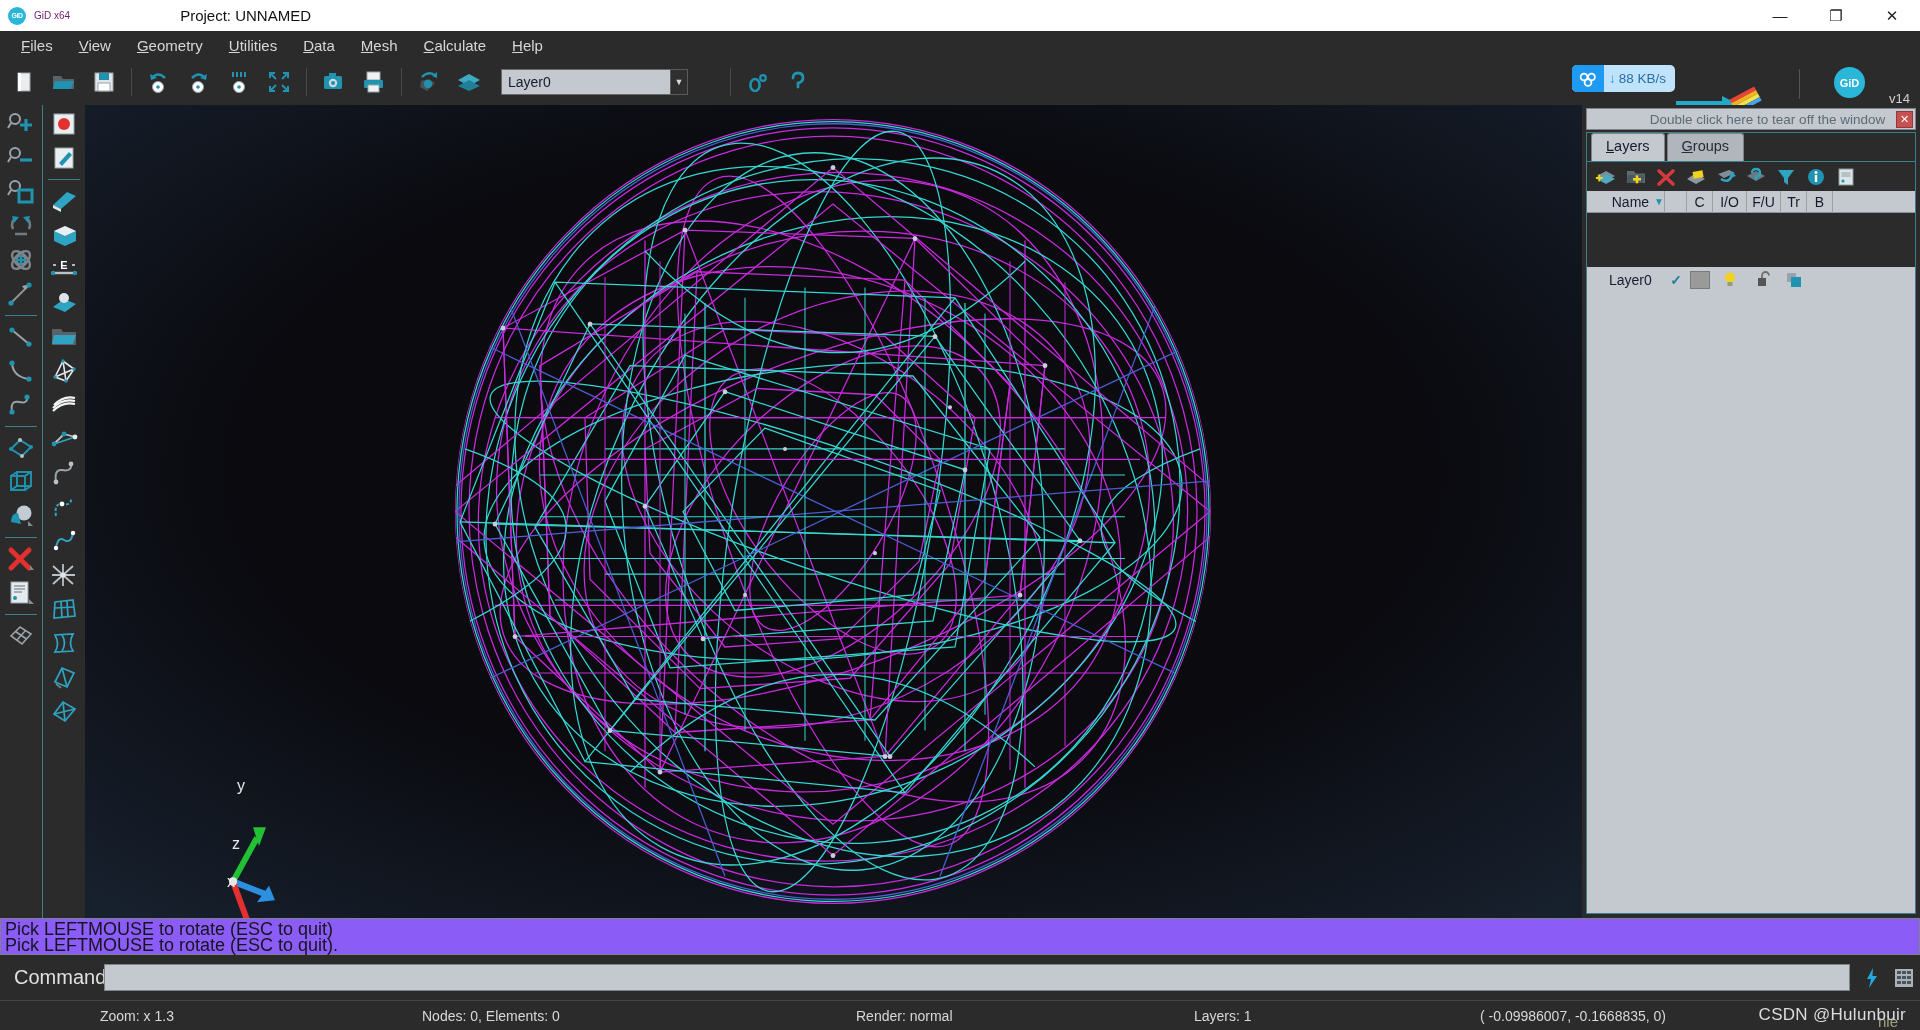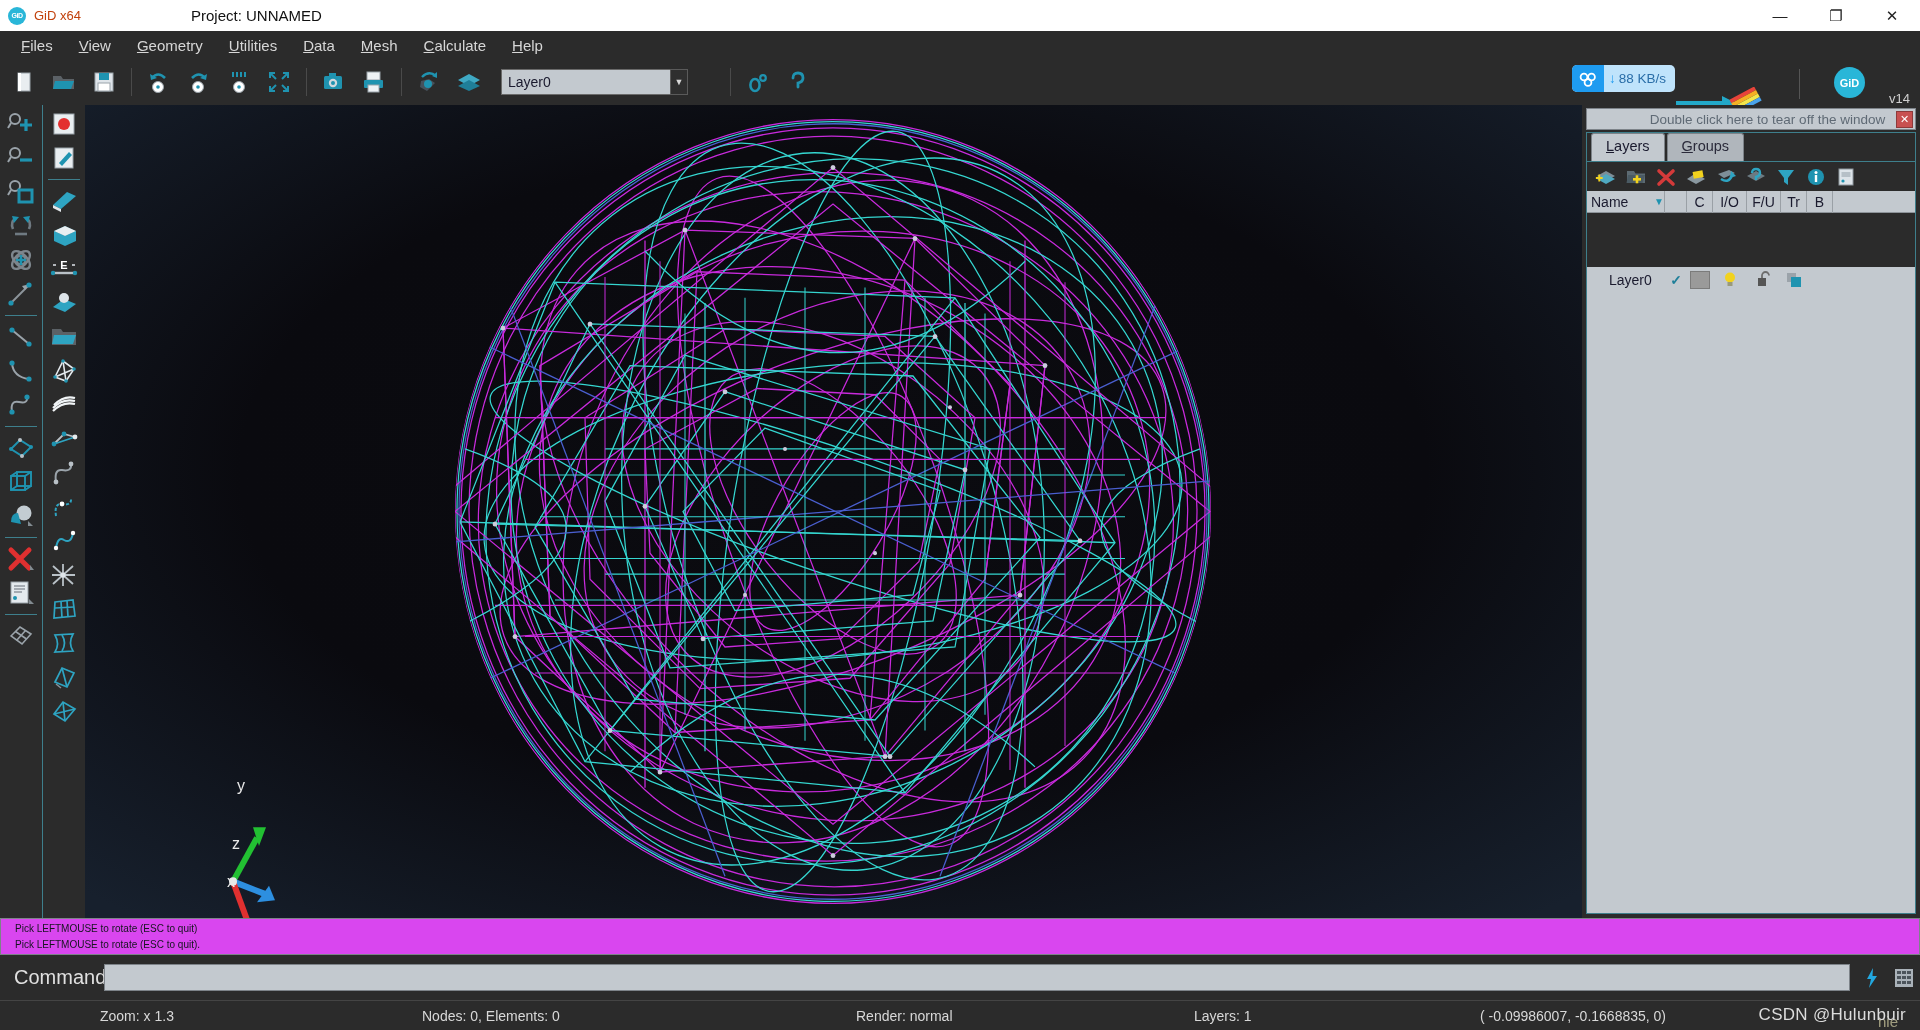--- a/index.html
+++ b/index.html
@@ -16,21 +16,21 @@
     position: absolute; left: 0; top: 0; width: 1920px; height: 31px;
     background: #ffffff;
     display: flex; align-items: center;
   }
   #title-logo {
     width: 18px; height: 18px; border-radius: 50%;
     background: #29b6d8; margin-left: 8px; margin-right: 8px;
     display: flex; align-items: center; justify-content: center;
     color: #fff; font-size: 7px; font-weight: bold; letter-spacing: -0.4px;
   }
-  #title-app { font-size: 13px; color: #c2410c; }
+  #title-app { font-size: 10px; color: #701a75; }
   #title-project { font-size: 15px; color: #111; margin-left: 110px; }
   #win-btns { margin-left: auto; display: flex; height: 31px; }
   .win-btn {
     width: 56px; height: 31px; display: flex; align-items: center; justify-content: center;
     color: #222; font-size: 15px;
   }
 
   
   #menubar {
     position: absolute; left: 0; top: 31px; width: 1920px; height: 28px;
@@ -172,23 +172,23 @@
   #layer-rows { background: #c3c9cf; }
   .layer-row {
     display: flex; height: 26px; align-items: center;
     font-size: 14px; color: #1a1a2e;
   }
   #layer-body-fill { background: #c3c9cf; position: absolute; left: 0; right: 0; bottom: 0; top: 134px; }
 
   
   #msgbox {
     position: absolute; left: 0; bottom: 75px; width: 1920px; height: 37px;
-    background: #d946ef; border: 1px solid #7d8389;
-    padding: 2px 14px;
-    font-size: 10px; color: #15151f; line-height: 16px;
+    background: #8b5cf6; border: 1px solid #7d8389;
+    padding: 2px 4px;
+    font-size: 18px; color: #15151f; line-height: 16px;
   }
   #cmdbar {
     position: absolute; left: 0; bottom: 30px; width: 1920px; height: 45px;
     background: #2b2b2b;
     display: flex; align-items: center;
   }
   #cmd-label { font-size: 20px; color: #e0e0e0; margin-left: 14px; width: 90px; }
   #cmd-input {
     flex: 1; height: 27px; background: #c3c9cf; border: 1px solid #7d8389;
     margin-right: 6px; font-size: 14px; color: #111; padding-left: 6px;
@@ -880,21 +880,21 @@
       <div class="lyr-btn">
         <svg width="22" height="20" viewBox="0 0 22 20">
             <rect x="4" y="2" width="14" height="16" fill="#dde4e9" stroke="#8e979e"></rect>
             <rect x="6.5" y="5" width="9" height="5" fill="#b6c0c7"></rect>
             <circle cx="8" cy="14" r="1.6" fill="#1f93b0"></circle>
           </svg>
       </div>
     </div>
 
     <div id="layer-head">
-      <div class="lh" style="width:78px;padding-left:4px;justify-content:space-between;gap:5px">
+      <div class="lh" style="width:78px;padding-left:4px;justify-content:flex-end;gap:5px">
         <span>Name</span>
         <span style="color:#1f93b0;font-size:10px">▼</span>
       </div>
       <div class="lh" style="width:22px"></div>
       <div class="lh" style="width:26px">C</div>
       <div class="lh" style="width:34px">I/O</div>
       <div class="lh" style="width:34px">F/U</div>
       <div class="lh" style="width:26px">Tr</div>
       <div class="lh" style="width:26px">B</div>
       <div class="lh" style="flex:1;border-right:none"></div>

